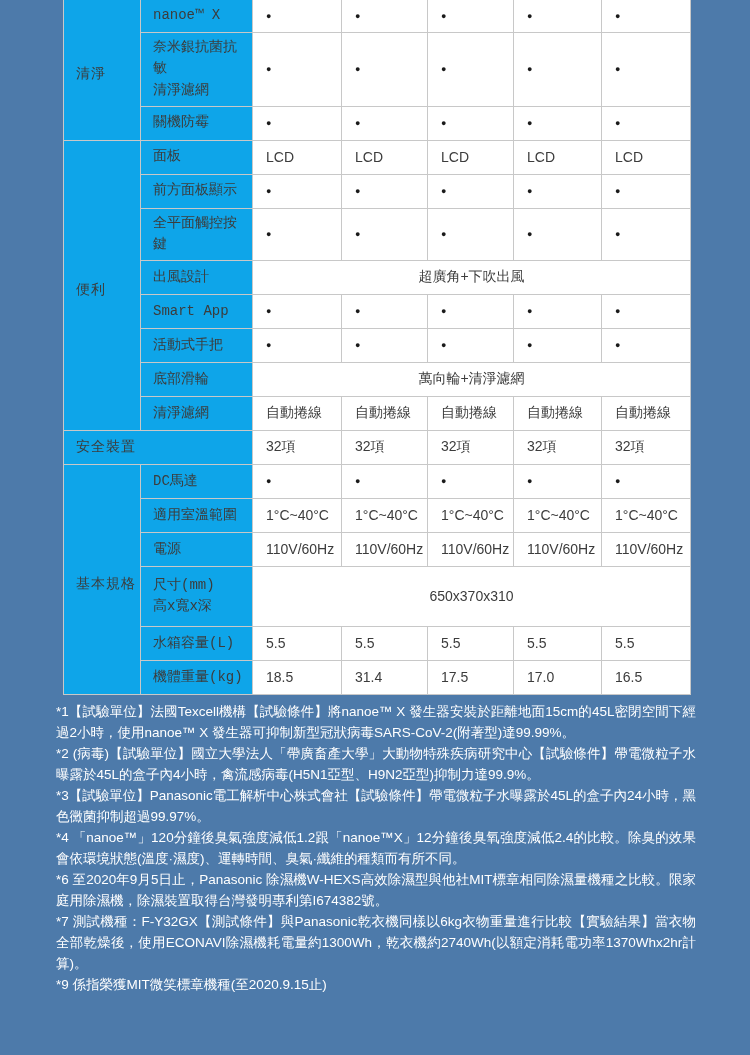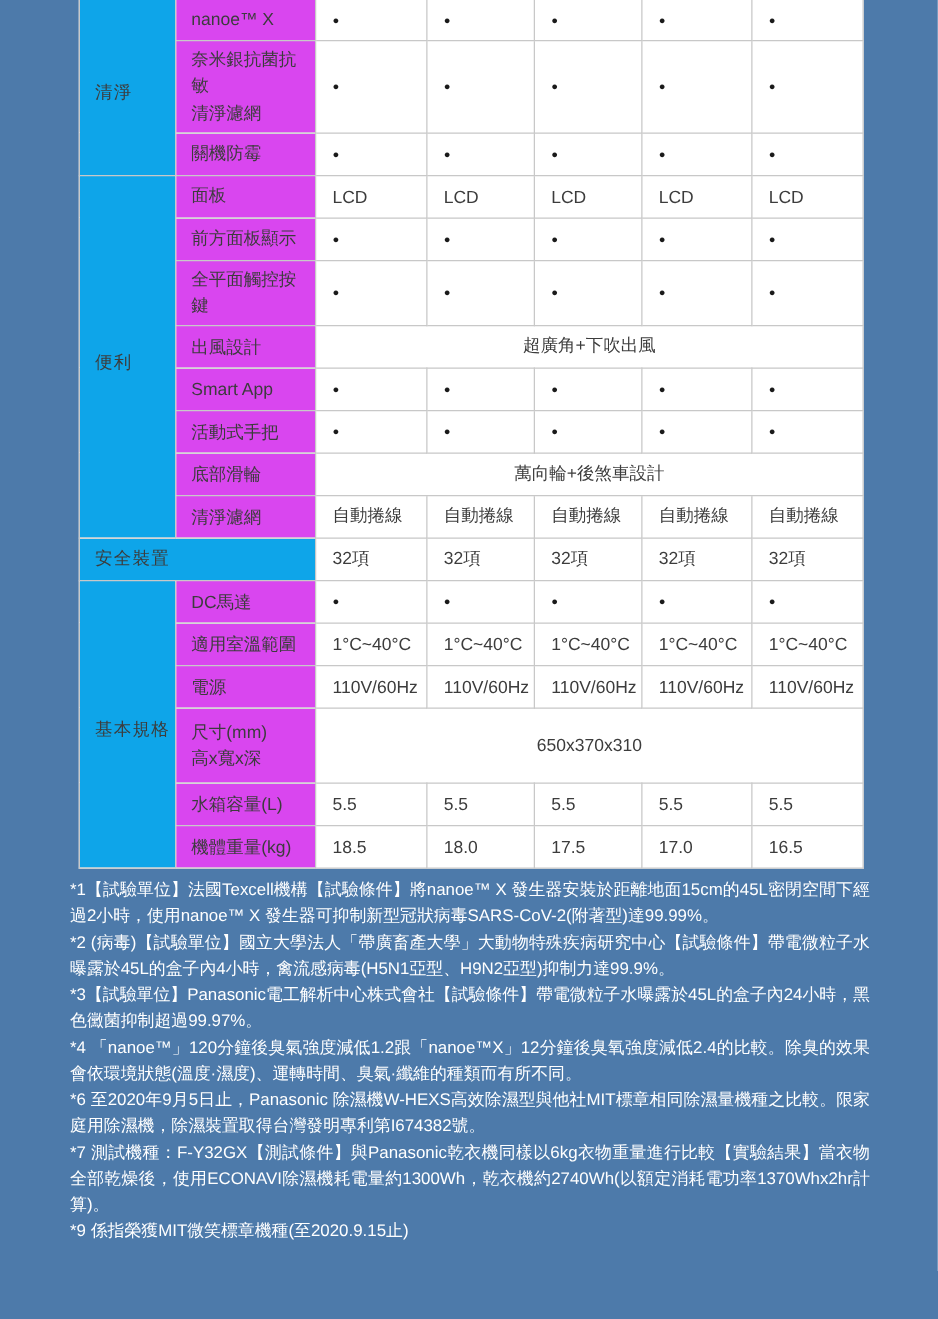--- a/index.html
+++ b/index.html
@@ -32,24 +32,25 @@
   }
   table.spec tr:first-child td { border-top:none; }
   td.cat {
     background:#0ea5e9;
     vertical-align:top;
     padding:9px 4px 0 12px;
     letter-spacing:1px;
   }
   td.cat.wide { vertical-align:middle; padding-top:0; }
   td.feat {
-    background:#d946ef;
+    background:#0ea5e9;
     padding:4px 4px 4px 12px;
     white-space:pre-line;
     line-height:1.55;
+    font-family:Liberation Mono, monospace;
   }
   td.val {
     background:#ffffff;
     padding-left:13px;
   }
   td.val.dot { font-size:9px; color:#1a1a1a; }
   td.merged {
     background:#ffffff;
     text-align:center;
   }
@@ -148,21 +149,21 @@
           <tr style="height: 34px;">
             <td class="feat">活動式手把</td>
             <td class="val dot">●</td>
             <td class="val dot">●</td>
             <td class="val dot">●</td>
             <td class="val dot">●</td>
             <td class="val dot">●</td>
           </tr>
           <tr style="height: 34px;">
             <td class="feat">底部滑輪</td>
-            <td class="merged" colspan="5">萬向輪+後煞車設計</td>
+            <td class="merged" colspan="5">萬向輪+清淨濾網</td>
           </tr>
           <tr style="height: 34px;">
             <td class="feat">清淨濾網</td>
             <td class="val">自動捲線</td>
             <td class="val">自動捲線</td>
             <td class="val">自動捲線</td>
             <td class="val">自動捲線</td>
             <td class="val">自動捲線</td>
           </tr>
           <tr style="height: 34px;">
@@ -207,21 +208,21 @@
             <td class="feat">水箱容量(L)</td>
             <td class="val">5.5</td>
             <td class="val">5.5</td>
             <td class="val">5.5</td>
             <td class="val">5.5</td>
             <td class="val">5.5</td>
           </tr>
           <tr style="height: 34px;">
             <td class="feat">機體重量(kg)</td>
             <td class="val">18.5</td>
-            <td class="val">18.0</td>
+            <td class="val">31.4</td>
             <td class="val">17.5</td>
             <td class="val">17.0</td>
             <td class="val">16.5</td>
           </tr>
         </tbody>
     </table>
   </div>
 
   <div class="footnotes">
     <p>*1【試驗單位】法國Texcell機構【試驗條件】將nanoe™ X 發生器安裝於距離地面15cm的45L密閉空間下經過2小時，使用nanoe™ X 發生器可抑制新型冠狀病毒SARS-CoV-2(附著型)達99.99%。</p>

